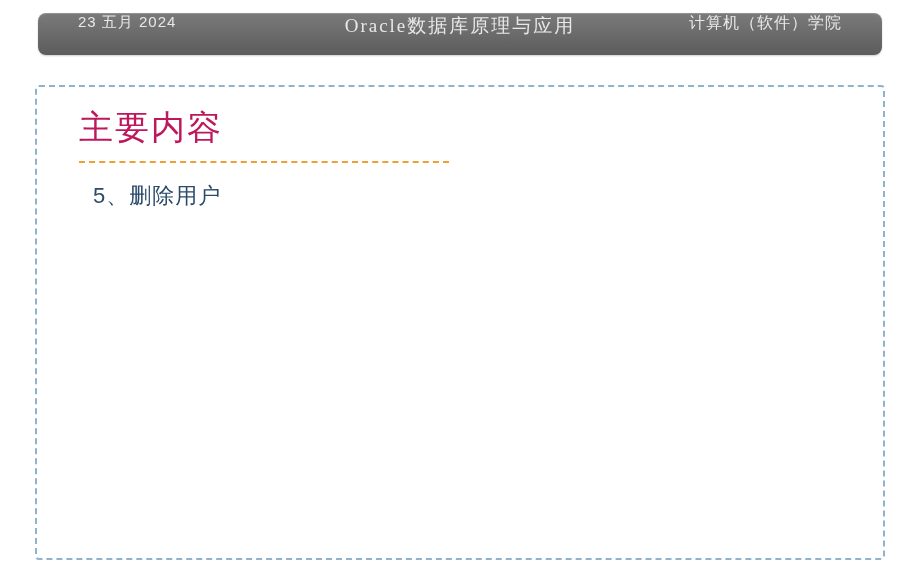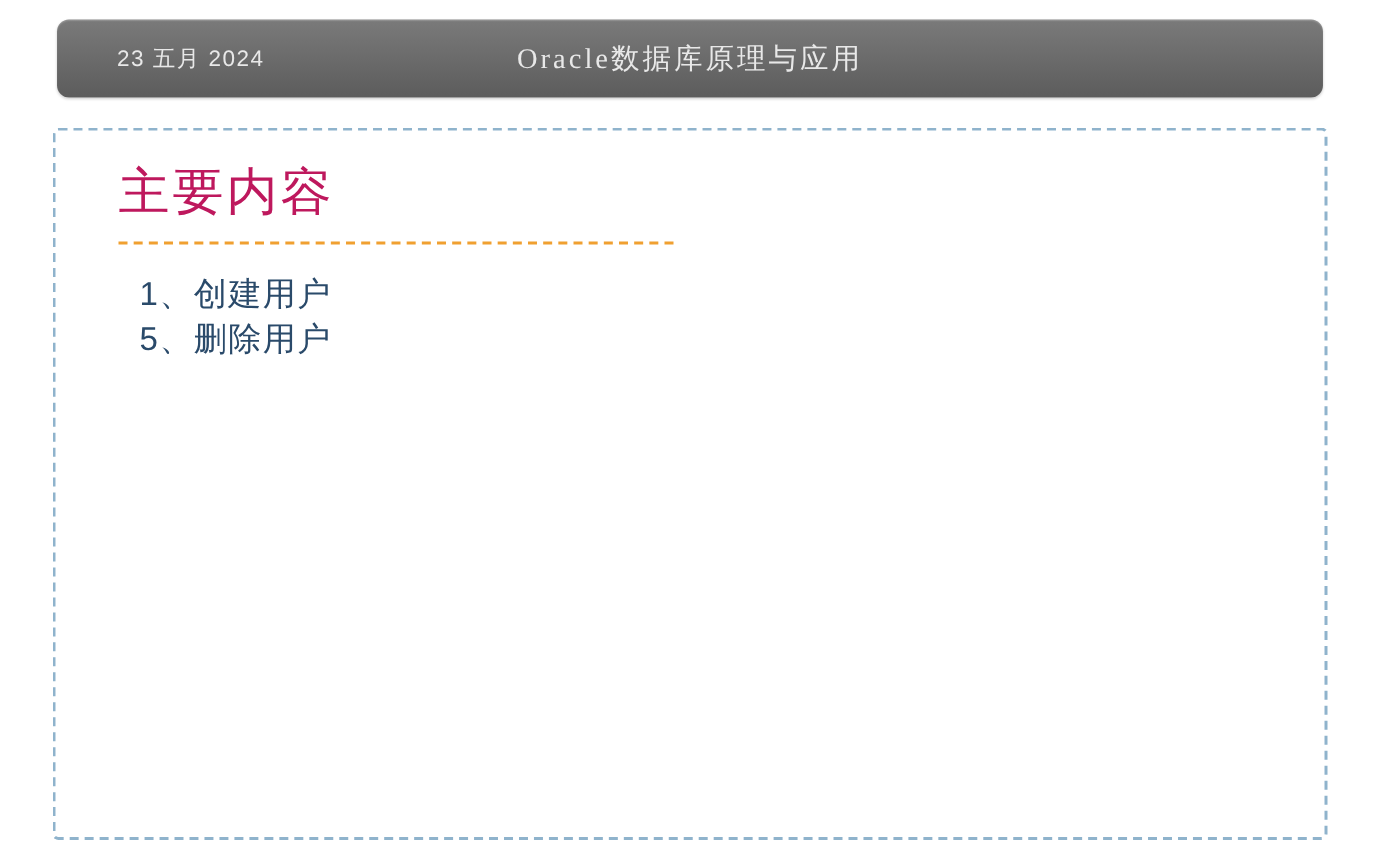--- a/index.html
+++ b/index.html
@@ -12,25 +12,24 @@
       height: 575px;
       background: #ffffff;
       font-family: "Microsoft YaHei", "SimSun", sans-serif;
       overflow: hidden;
     }
     .header-bar {
       position: absolute;
       top: 13px;
       left: 38px;
       right: 38px;
-      height: 52px;
+      height: 42px;
       background: linear-gradient(to bottom, #7a7a7a 0%, #6b6b6b 50%, #5c5c5c 100%);
       border-radius: 8px;
       display: flex;
-      align-items: center;
       padding: 0 40px;
       box-shadow: inset 0 1px 1px rgba(255,255,255,0.2), 0 1px 2px rgba(0,0,0,0.2);
     }
     .header-date {
       color: #e8e8e8;
       font-size: 15px;
       letter-spacing: 1px;
     }
     .header-title {
       position: absolute;
@@ -82,22 +81,22 @@
       line-height: 1.35;
       letter-spacing: 1px;
     }
   </style>
 </head>
 <body>
 
 <div class="header-bar">
   <span class="header-date">23 五月 2024</span>
   <span class="header-title">Oracle数据库原理与应用</span>
+  <span class="header-org">计算机（软件）学院</span>
 </div>
 
 <div class="content-box">
   <h1 class="section-title">主要内容</h1>
   <span class="title-underline"></span>
   <div class="content-list">
-    <div class="list-item">1、创建用户</div>
     <div class="list-item">5、删除用户</div>
   </div>
 </div>
 
 </body></html>

